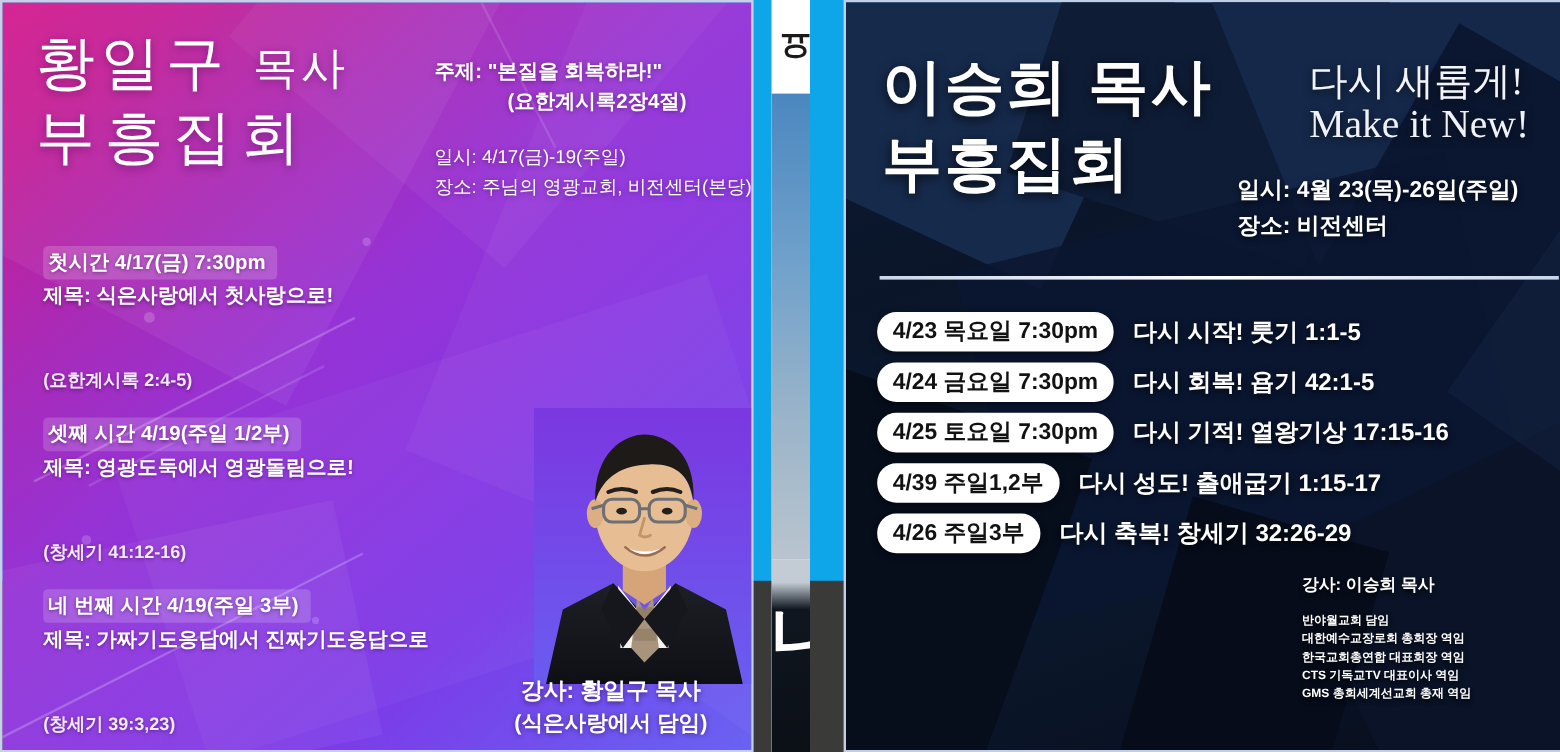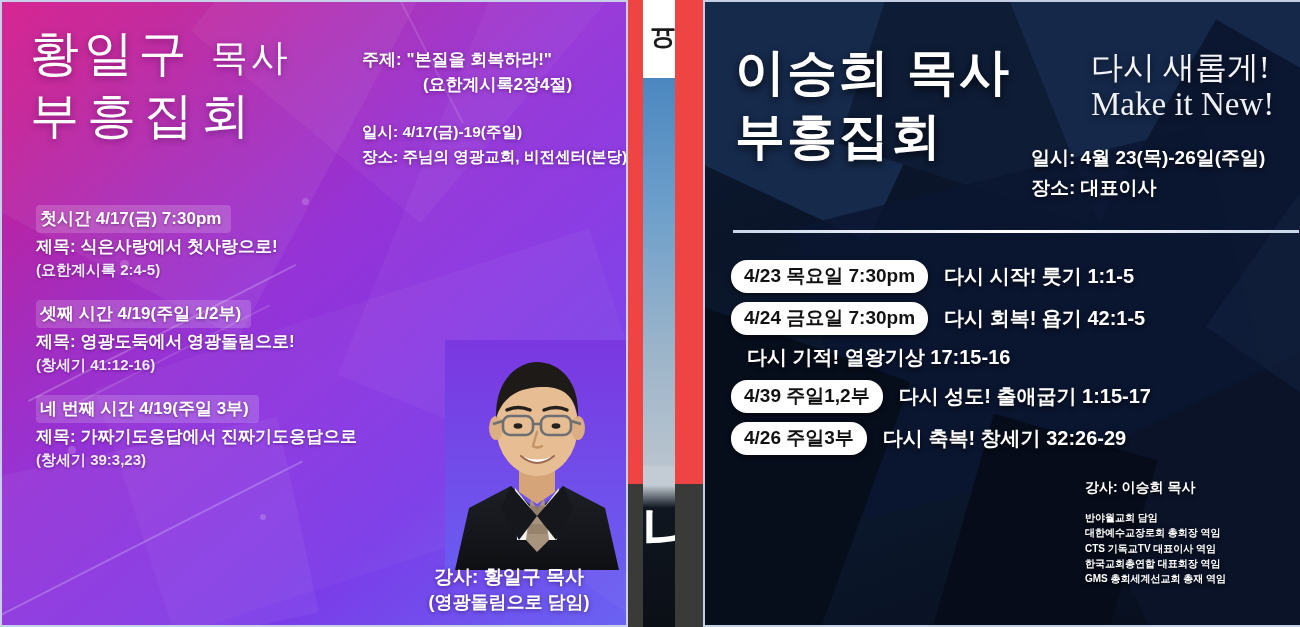--- a/index.html
+++ b/index.html
@@ -1,18 +1,18 @@
 <!DOCTYPE html>
 <html><head>
 <meta charset="utf-8">
 <style>
   * { margin:0; padding:0; box-sizing:border-box; }
   html,body { width:1300px; height:627px; overflow:hidden; background:#3a3a38;
     font-family:"Liberation Sans", sans-serif; }
-  .stage { position:relative; width:1300px; height:484px; background:#ef4444;padding-left:16px; }
+  .stage { position:relative; width:1300px; height:484px; background:#0ea5e9;padding-left:16px; }
 
   
   .slide-left {
     position:absolute; left:0; top:0; width:628px; height:627px;
     border:2px solid #c8cfe8;
     background:
       linear-gradient(140deg,#d41a8c 0%, #c21f98 12%, #a82bb8 28%,
                       #9533d6 44%, #8a35e0 58%, #7b3ce8 74%, #6e55ef 90%, #6a62f2 100%);
     overflow:hidden;
   }
@@ -46,35 +46,35 @@
   .lt-head2 { margin-top:2px; letter-spacing:8px; }
 
   .lt-topic {
     position:absolute; left:360px; top:46px; width:262px;
     color:#ffffff; font-size:17px; font-weight:bold; line-height:1.45;
     text-shadow:0 1px 4px rgba(50,0,70,0.5);
   }
   .lt-topic .l2 { padding-left:9px;text-align:center; }
   .lt-when {
     position:absolute; left:360px; top:118px; width:268px;
-    color:#ffffff; font-size:15.5px; font-weight:bold; line-height:1.6;
+    color:#ffffff; font-size:15.5px; font-weight:normal; line-height:1.6;
     text-shadow:0 1px 4px rgba(50,0,70,0.5);
   }
 
   .sched-left { position:absolute; left:34px; top:203px; width:400px; }
   .sess { margin-bottom:20px; }
   .sess .hl {
     display:inline-block; color:#ffffff; font-size:17px; font-weight:bold;
     background:rgba(255,255,255,0.17); padding:2px 10px 3px 4px; border-radius:4px;
     text-shadow:0 1px 3px rgba(50,0,70,0.5); margin-bottom:2px;
   }
   .sess .sub { color:#ffffff; font-size:17px; font-weight:bold; line-height:1.42;
                text-shadow:0 1px 3px rgba(50,0,70,0.5); }
   .sess .ref { color:#f2e9ff; font-size:15px; font-weight:bold; line-height:1.4;
-               text-shadow:0 1px 3px rgba(50,0,70,0.5); }
+               text-shadow:0 1px 3px rgba(50,0,70,0.5);margin-top:48px; }
 
   
   .photo {
     position:absolute; left:443px; top:338px; width:183px; height:230px; overflow:hidden;
   }
   .photo svg { display:block; width:183px; height:230px; }
 
   .lt-speaker {
     position:absolute; left:390px; top:562px; width:234px; text-align:center;
     color:#ffffff; font-size:19px; font-weight:bold; line-height:1.35;
@@ -285,21 +285,21 @@
 
         <path d="M92 92 L88 106 Q92 109 97 106" stroke="#c39468" stroke-width="2.4" fill="none" stroke-linecap="round"></path>
 
         <path d="M76 116 Q92 128 109 116 Q92 123 76 116 Z" fill="#ffffff"></path>
         <path d="M76 116 Q92 130 109 116" stroke="#9e6a53" stroke-width="2" fill="none" stroke-linecap="round"></path>
       </svg>
     </div>
 
     <div class="lt-speaker">
       <div>강사: 황일구 목사</div>
-      <div class="l2">(영광돌림으로 담임)</div>
+      <div class="l2">(식은사랑에서 담임)</div>
     </div>
   </div>
 
   <div class="strip">
     <div class="strip-top"></div>
     <div class="strip-glyph1">요</div>
     <div class="strip-grad"></div>
     <div class="strip-dark"></div>
     <div class="strip-glyph2">니</div>
   </div>
@@ -316,48 +316,49 @@
     <div class="nf n9"></div>
 
     <div class="rt-title">
       <div>이승희 목사</div>
       <div>부흥집회</div>
     </div>
 
     <div class="rt-slogan-ko">다시 새롭게!</div>
     <div class="rt-slogan-en">Make it New!</div>
     <div class="rt-when">일시: 4월 23(목)-26일(주일)</div>
-    <div class="rt-where">장소: 대표이사</div>
+    <div class="rt-where">장소: 비전센터</div>
     <div class="rt-rule"></div>
 
     <div class="sched-right">
       <div class="row">
         <div class="chip">4/23 목요일 7:30pm</div>
         <div class="rowtext">다시 시작! 룻기 1:1-5</div>
       </div>
       <div class="row">
         <div class="chip">4/24 금요일 7:30pm</div>
         <div class="rowtext">다시 회복! 욥기 42:1-5</div>
       </div>
       <div class="row">
+        <div class="chip">4/25 토요일 7:30pm</div>
         <div class="rowtext">다시 기적! 열왕기상 17:15-16</div>
       </div>
       <div class="row">
         <div class="chip">4/39 주일1,2부</div>
         <div class="rowtext">다시 성도! 출애굽기 1:15-17</div>
       </div>
       <div class="row">
         <div class="chip">4/26 주일3부</div>
         <div class="rowtext">다시 축복! 창세기 32:26-29</div>
       </div>
     </div>
 
     <div class="rt-speaker">강사: 이승희 목사</div>
     <div class="rt-creds">
       <div>반야월교회 담임</div>
       <div>대한예수교장로회 총회장 역임</div>
+      <div>한국교회총연합 대표회장 역임</div>
       <div>CTS 기독교TV 대표이사 역임</div>
-      <div>한국교회총연합 대표회장 역임</div>
       <div>GMS 총회세계선교회 총재 역임</div>
     </div>
   </div>
 
 </div>
 
 </body></html>

